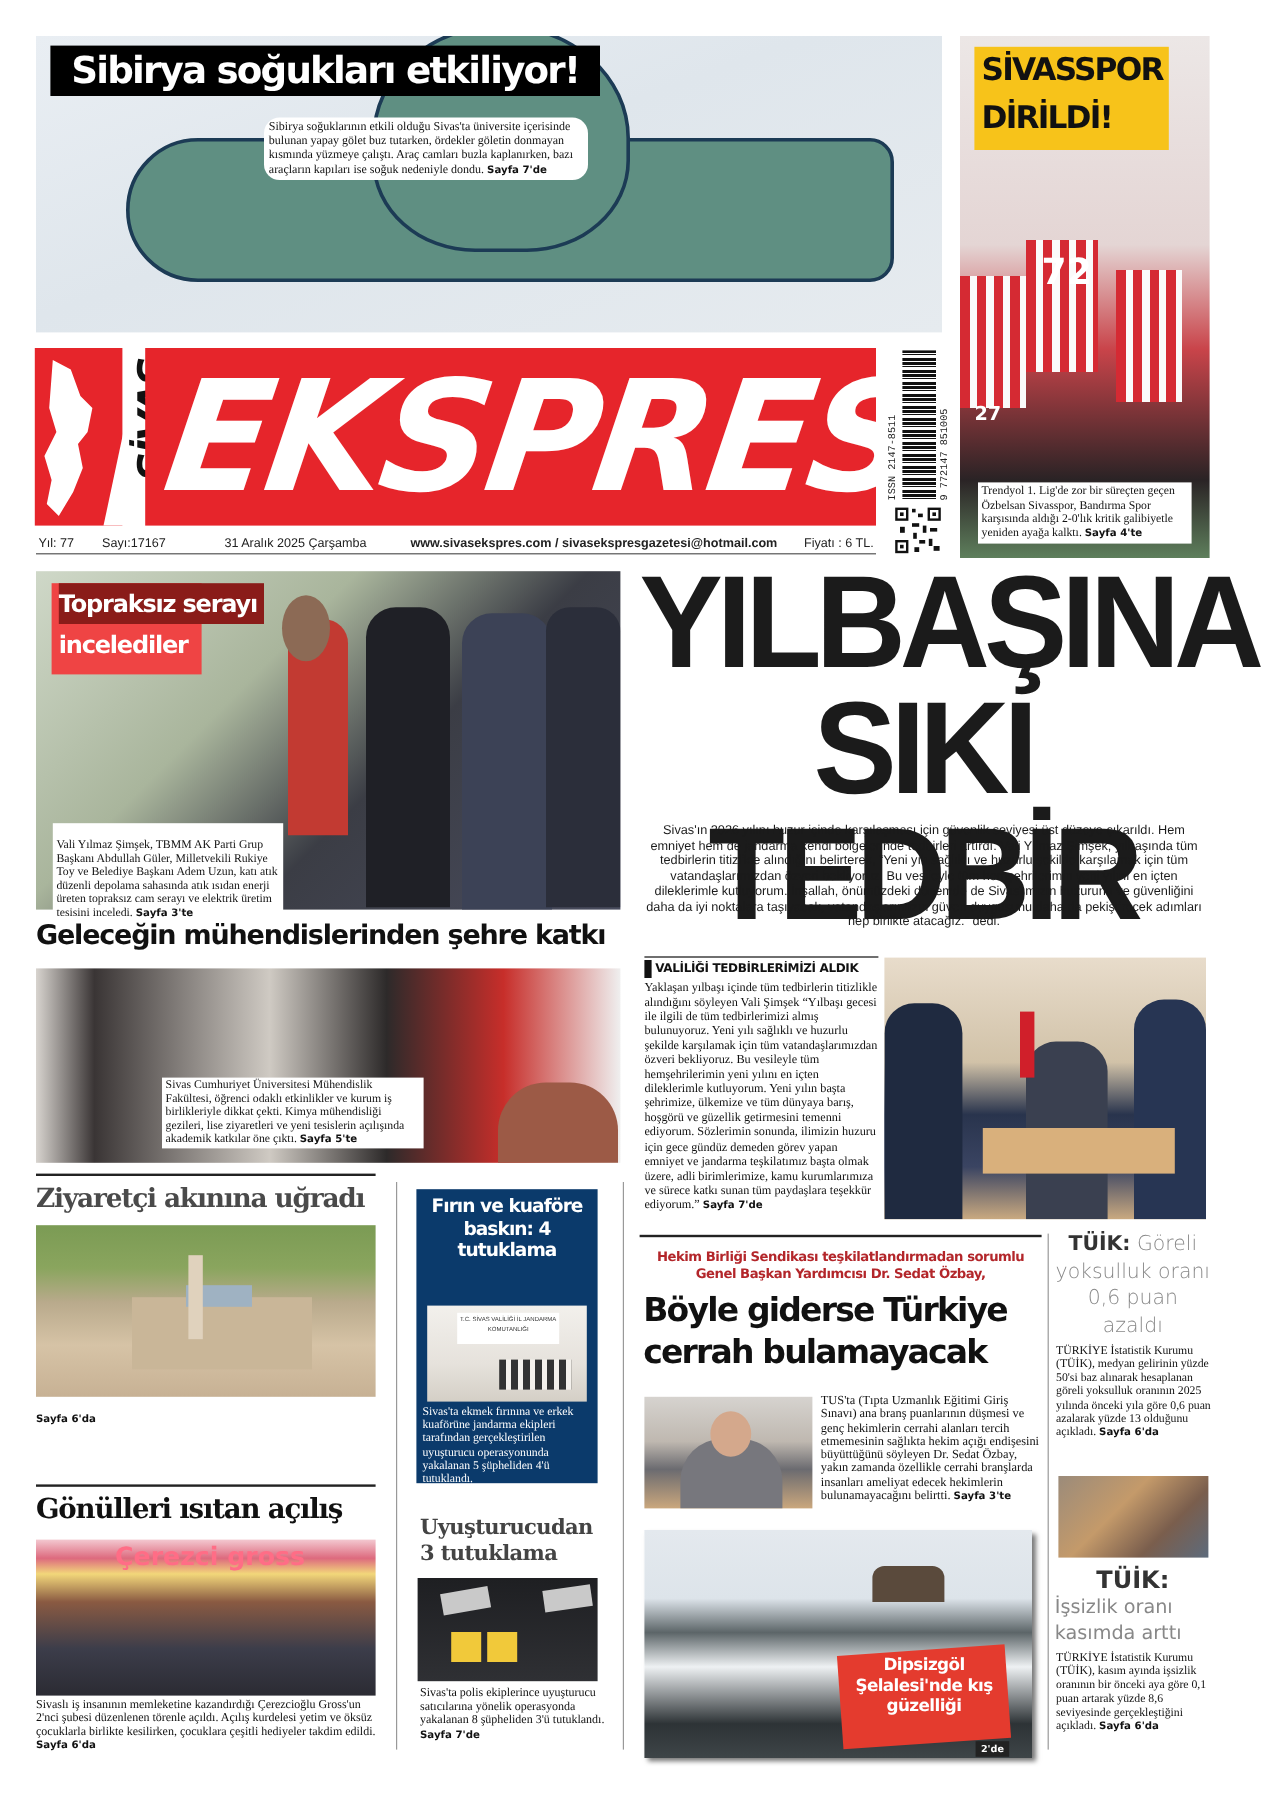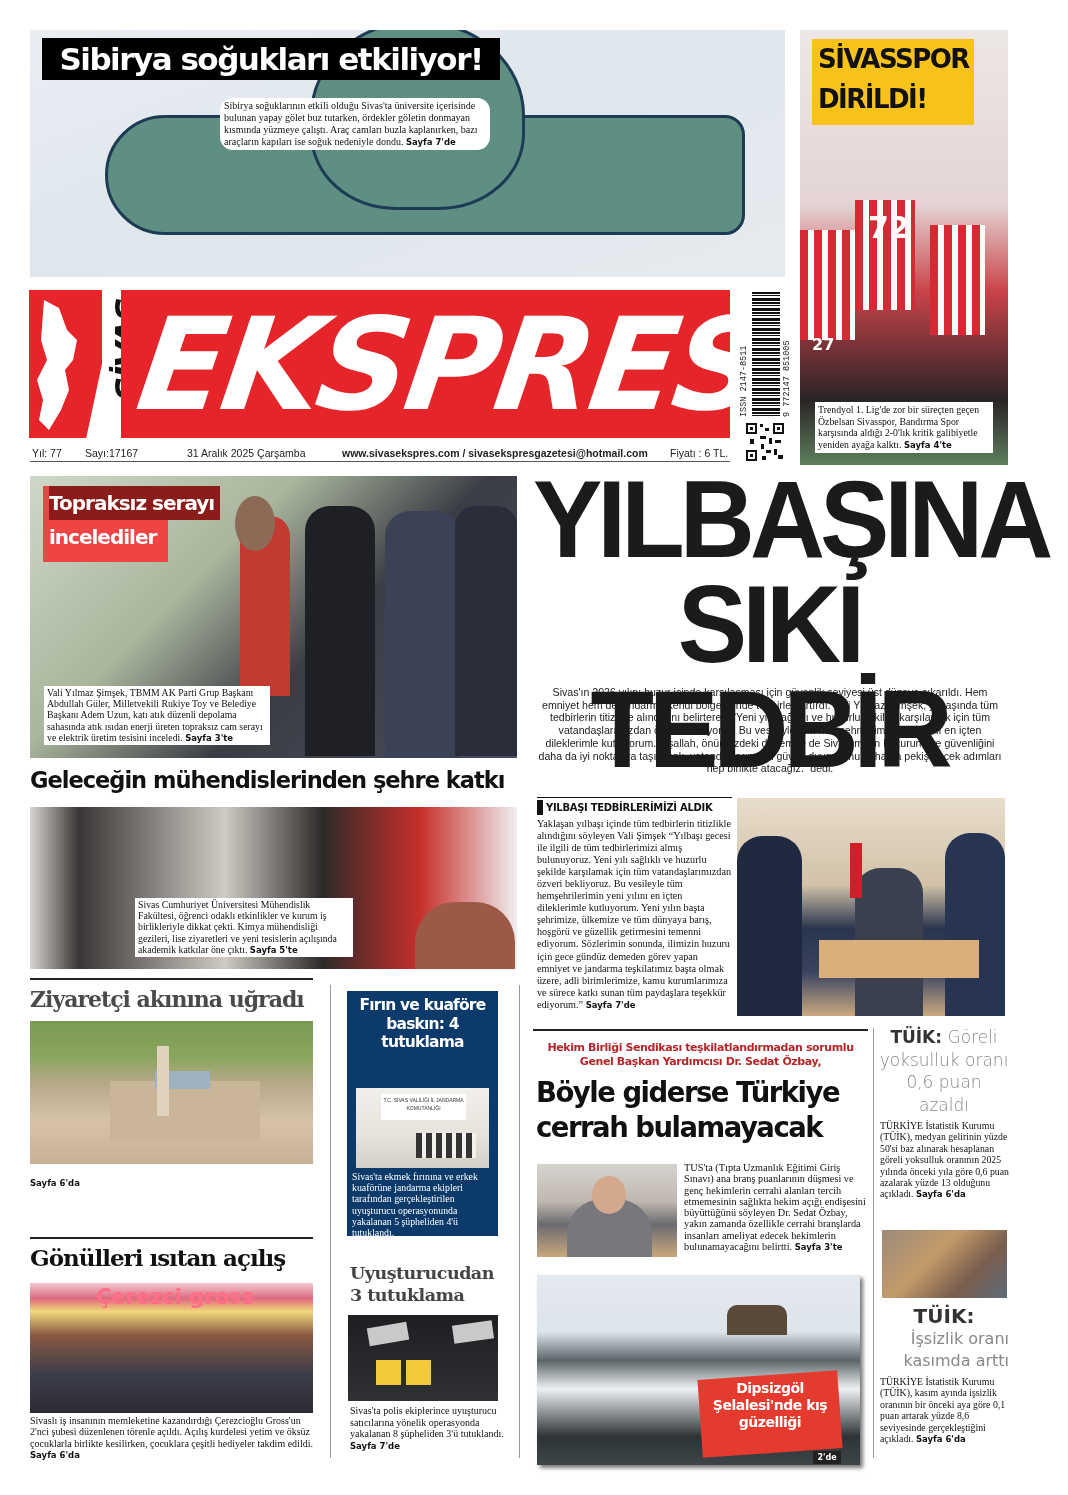--- a/index.html
+++ b/index.html
@@ -35,21 +35,21 @@
   #barcode { left: 738px; top: 292px; width: 55px; height: 125px; }
   #qr { left: 745px; top: 422px; width: 40px; height: 40px; }
   #dateline { left: 30px; top: 444px; width: 700px; height: 18px; font-family:"Liberation Sans",sans-serif; font-size:10.5px; color:#222; border-bottom:1px solid #555; }
   #dateline span { position:absolute; top:3px; }
 
   
   #sera-photo { left: 30px; top: 476px; width: 487px; height: 282px;
     background: linear-gradient(135deg,#cfd8c8 0%,#a9b59c 35%,#3b3d45 60%,#494c5e 100%); }
   #sera-headline { left: 43px; top: 486px; width: 125px; height: 76px; background:#ef4444; color:#fff;
     font-family:"DejaVu Sans",sans-serif; font-weight:700; font-size:20px; line-height:34px; padding-left:6px; letter-spacing:-1px; }
-  #sera-caption { left: 44px; top: 686px; width: 226px; background:#fff; padding:1px 3px; font-size:9.8px; line-height:11.2px; }
+  #sera-caption { left: 44px; top: 686px; width: 192px; background:#fff; padding:13px 3px; font-size:9.8px; line-height:11.2px; }
 
   
   #main-headline { left: 533px; top: 474px; width: 472px; color:#1b1b1b; font-family:"Liberation Sans",sans-serif; font-weight:700;
     font-size:104px; line-height:100px; letter-spacing:-5px; text-align:center; transform: scaleY(1.05); }
   #main-body { left: 535px; top: 686px; width: 470px; font-family:"Liberation Sans",sans-serif; font-size:10.6px; line-height:12.7px; text-align:center; color:#1b1b1b; }
 
   
   #muh-headline { left: 30px; top: 764px; width: 490px; font-family:"DejaVu Sans",sans-serif; font-weight:700; font-size:22.5px; line-height:32px; letter-spacing:-1px; }
   #muh-photo { left: 30px; top: 807px; width: 487px; height: 162px;
     background: linear-gradient(90deg,#d8d4cf 0%,#3a3535 10%,#cfcac3 40%,#2d2a2a 60%,#c72e2a 80%,#efefef 100%); }
@@ -103,21 +103,21 @@
   #dip-title { left: 700px; top: 1380px; width: 140px; color:#fff; font-family:"DejaVu Sans",sans-serif; font-weight:700; font-size:14px; line-height:17px; text-align:center; letter-spacing:-0.5px; }
   #dip-page { left: 813px; top: 1451px; width: 28px; height: 13px; background:#222; color:#fff; font-family:"DejaVu Sans",sans-serif; font-weight:700; font-size:8px; line-height:13px; text-align:center; }
 
   
   #tuik-divider { left: 873px; top: 1028px; width: 1px; height: 430px; background:#999; }
   #tuik1-head { left: 879px; top: 1026px; width: 130px; text-align:center; font-family:"DejaVu Sans",sans-serif; font-size:17px; line-height:22.5px; color:#888; font-weight:300; }
   .tuik-bold { color:#333; font-weight:700; }
   #tuik1-body { left: 880px; top: 1120px; width: 130px; font-size:9.8px; line-height:11.4px; }
   #tuik-photo { left: 882px; top: 1230px; width: 125px; height: 68px; background: linear-gradient(135deg,#9b8b7a 0%,#c49a6a 40%,#7a5e4d 70%,#5d6b7c 100%); }
   #tuik2-bold { left: 879px; top: 1304px; width: 130px; text-align:center; font-family:"DejaVu Sans",sans-serif; font-weight:700; font-size:20px; line-height:24px; color:#333; }
-  #tuik2-light { left: 879px; top: 1328px; width: 130px; text-align:right; font-family:"DejaVu Sans",sans-serif; font-size:16px; line-height:22px; color:#888; }
+  #tuik2-light { left: 879px; top: 1328px; width: 130px; text-align:left; font-family:"DejaVu Sans",sans-serif; font-size:16px; line-height:22px; color:#888; }
   #tuik2-body { left: 880px; top: 1376px; width: 130px; font-size:9.8px; line-height:11.4px; }
 </style>
 </head>
 <body>
 
 <div id="top-photo" class="photo">
   <div class="pond" style="left:75px;top:85px;width:640px;height:120px;border-radius:60px 20px 20px 60px;"></div>
   <div class="pond" style="left:280px;top:-10px;width:215px;height:190px;border-radius:50% 50% 40% 40%;"></div>
 </div>
 <div id="top-headline" class="abs">Sibirya soğukları etkiliyor!</div>
@@ -215,21 +215,21 @@
 <div id="muh-photo" class="photo">
   <div class="abs" style="left:385px;top:95px;width:100px;height:70px;background:#9c5a46;border-radius:40px 40px 0 0;"></div>
 </div>
 <div id="muh-caption" class="abs">
   <span>Sivas Cumhuriyet Üniversitesi Mühendislik Fakültesi, öğrenci odaklı etkinlikler ve kurum iş birlikleriyle dikkat çekti. Kimya mühendisliği gezileri, lise ziyaretleri ve yeni tesislerin açılışında akademik katkılar öne çıktı.</span>
   <span class="sayfa">Sayfa 5'te</span>
 </div>
 
 <div id="yb-rule" class="abs"></div>
 <div id="yb-bar" class="abs"></div>
-<div id="yb-title" class="abs">YILBAŞI TEDBİRLERİMİZİ ALDIK</div>
+<div id="yb-title" class="abs">VALİLİĞİ TEDBİRLERİMİZİ ALDIK</div>
 <div id="yb-body" class="abs serif">
   <span>Yaklaşan yılbaşı içinde tüm tedbirlerin titizlikle alındığını söyleyen Vali Şimşek “Yılbaşı gecesi ile ilgili de tüm tedbirlerimizi almış bulunuyoruz. Yeni yılı sağlıklı ve huzurlu şekilde karşılamak için tüm vatandaşlarımızdan özveri bekliyoruz. Bu vesileyle tüm hemşehrilerimin yeni yılını en içten dileklerimle kutluyorum. Yeni yılın başta şehrimize, ülkemize ve tüm dünyaya barış, hoşgörü ve güzellik getirmesini temenni ediyorum. Sözlerimin sonunda, ilimizin huzuru için gece gündüz demeden görev yapan emniyet ve jandarma teşkilatımız başta olmak üzere, adli birimlerimize, kamu kurumlarımıza ve sürece katkı sunan tüm paydaşlara teşekkür ediyorum.”</span>
   <span class="sayfa">Sayfa 7'de</span>
 </div>
 <div id="yb-photo" class="photo">
   <div class="abs" style="left:0;top:38px;width:65px;height:180px;background:#1f2a40;border-radius:25px 25px 0 0;"></div>
   <div class="abs" style="left:118px;top:70px;width:68px;height:148px;background:#3a4050;border-radius:25px 25px 0 0;"></div>
   <div class="abs" style="left:208px;top:35px;width:60px;height:183px;background:#273553;border-radius:25px 25px 0 0;"></div>
   <div class="abs" style="left:82px;top:142px;width:160px;height:38px;background:#d9b07c;"></div>
   <div class="abs" style="left:113px;top:45px;width:12px;height:55px;background:#d01f2a;"></div>

